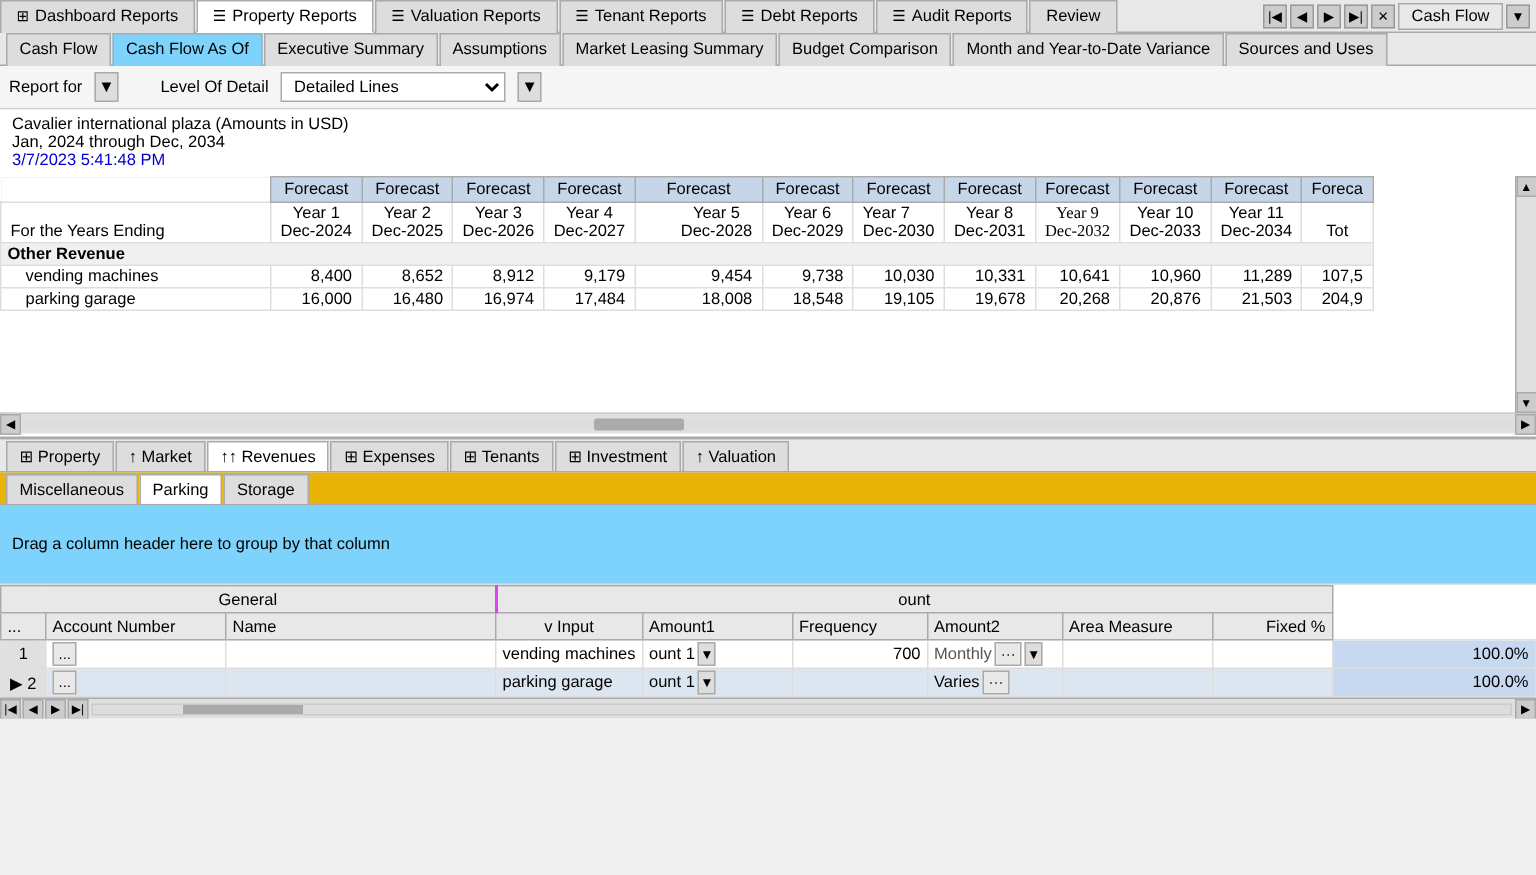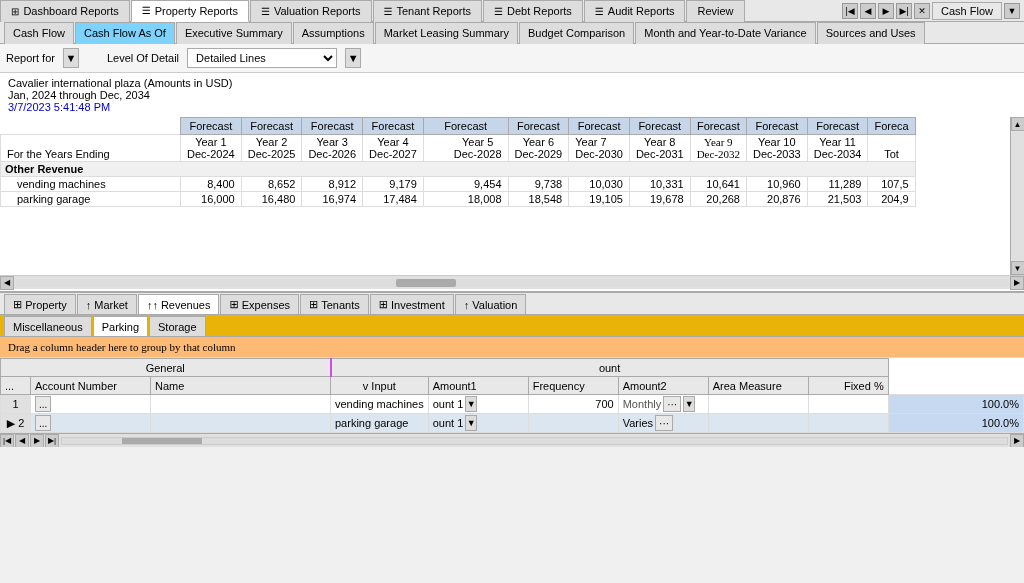--- a/index.html
+++ b/index.html
@@ -213,25 +213,24 @@
       cursor: pointer;
       height: 20px;
       display: flex;
       align-items: center;
       font-size: 11px;
       margin-right: 1px;
     }
     .sub-tab.active { background: #fff; }
 
     .group-info {
-      padding: 4px 8px;
-      background: #fdba74;
+      padding: 20px 8px;
+      background: #7dd3fc;
       font-size: 11px;
       border-bottom: 1px solid #ddd;
-      font-family: Liberation Serif, serif;
     }
 
     
     .bottom-grid {
       flex: 1;
       background: #fff;
       overflow: auto;
     }
     .grid-table {
       border-collapse: collapse;

